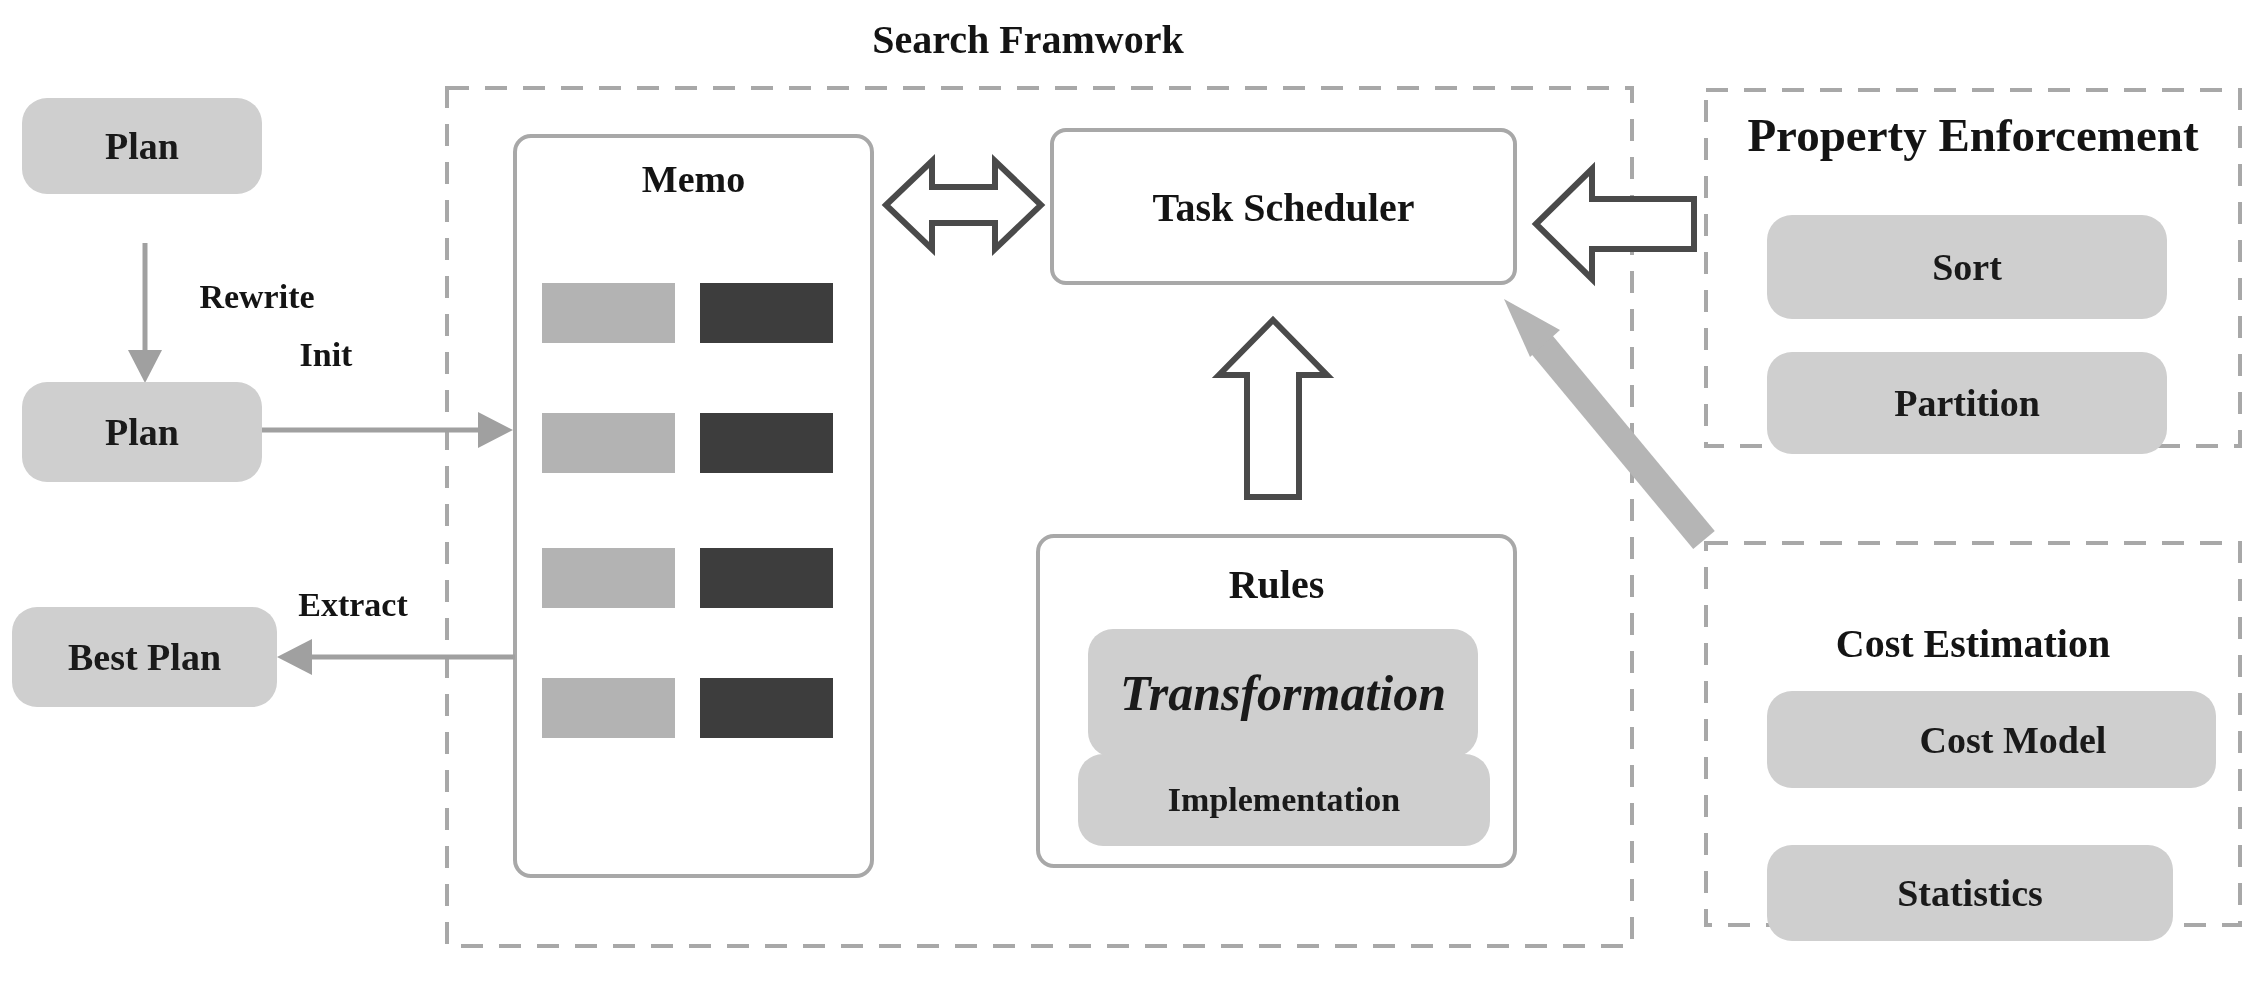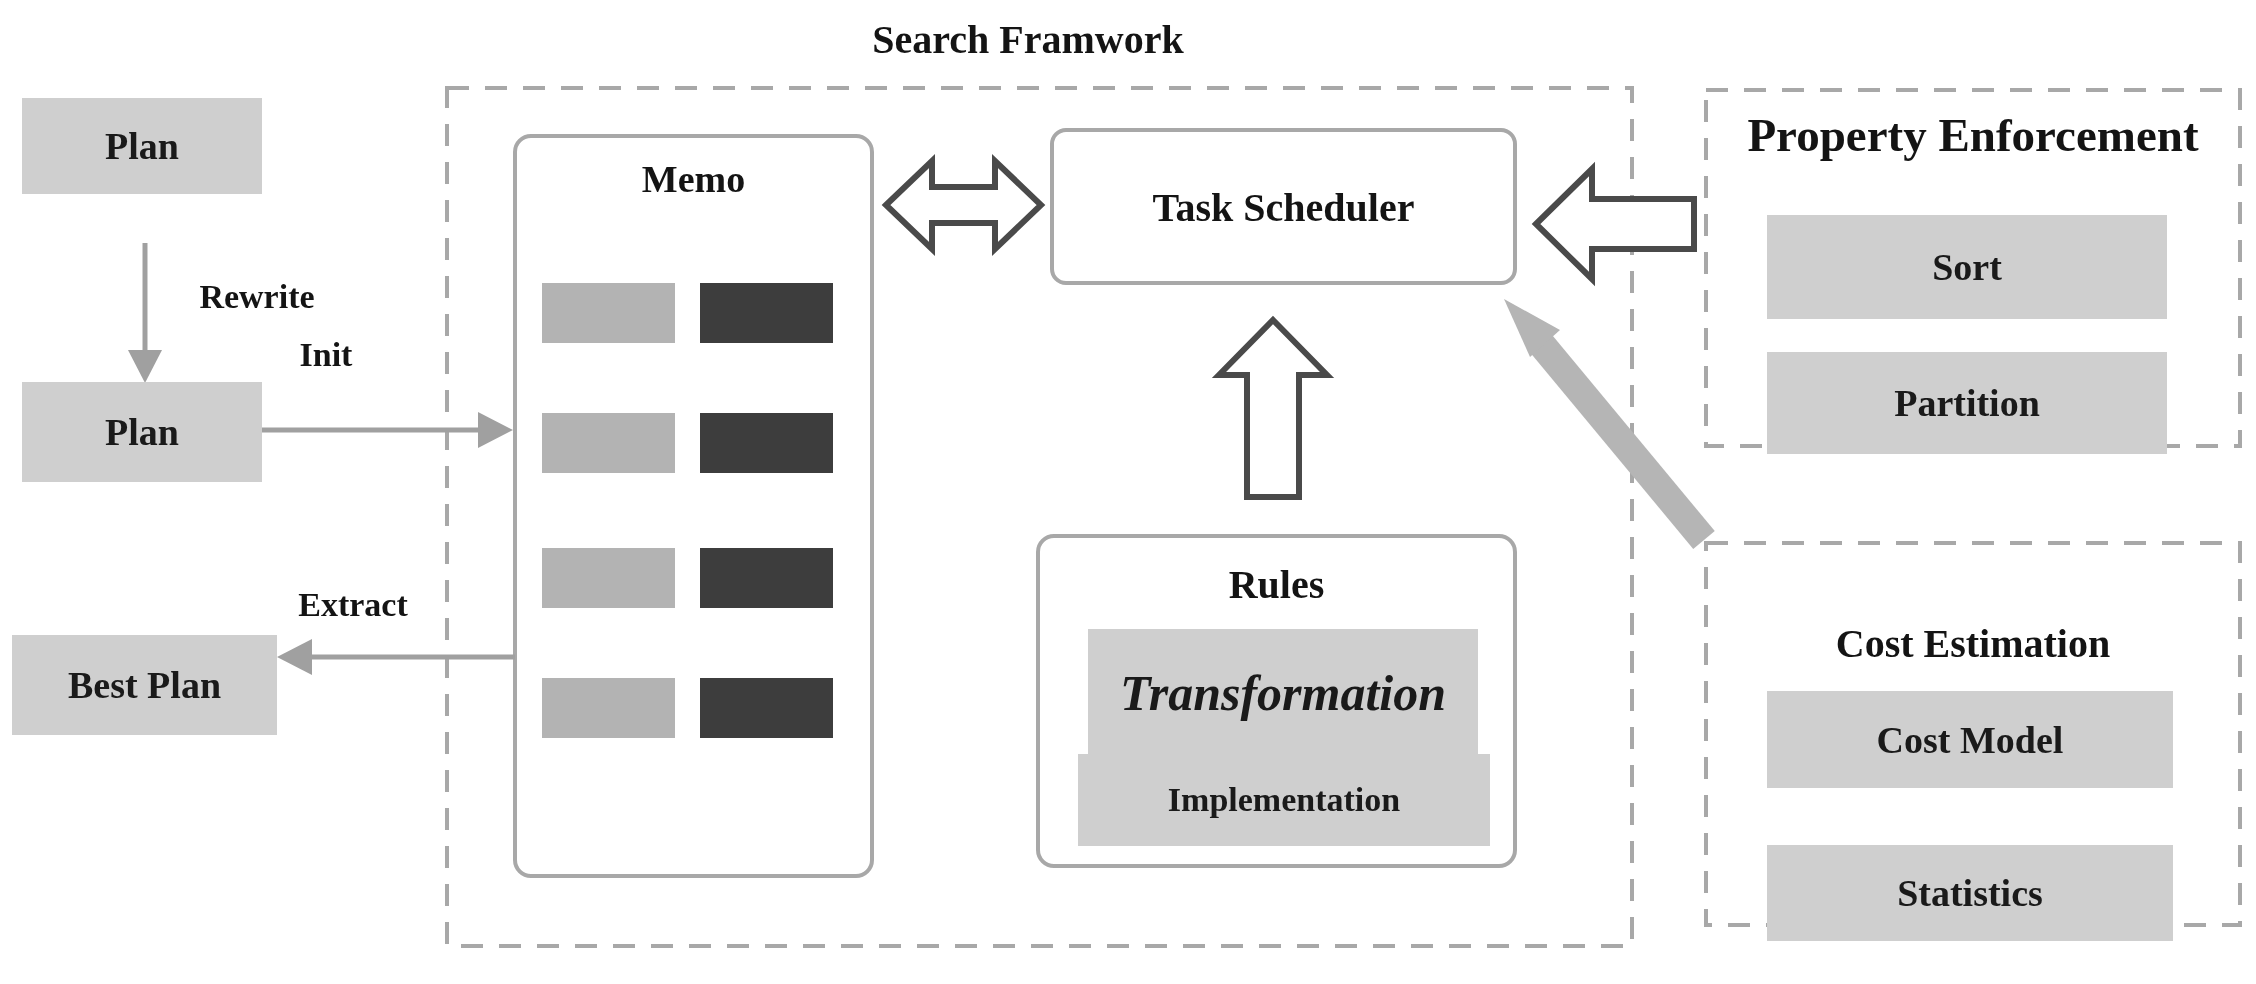--- a/index.html
+++ b/index.html
@@ -24,20 +24,21 @@
   }
   .gray-box {
     position: absolute;
     background: #cfcfcf;
     display: flex;
     align-items: center;
     justify-content: center;
     font-weight: bold;
     color: #1a1a1a;
     white-space: nowrap;
+    border-radius: 25px;
   }
   .panel-title {
     position: absolute;
     font-weight: bold;
     color: #141414;
     white-space: nowrap;
     text-align: center;
     display: flex;
     align-items: center;
     justify-content: center;
@@ -106,21 +107,21 @@
   <div class="gray-box" style="left:22px; top:98px; width:240px; height:96px; font-size:38px;">Plan</div>
 
   <div class="edge-label" style="left:162px; top:277px; width:190px; height:40px; font-size:34px;">Rewrite</div>
 
   <div class="gray-box" style="left:22px; top:382px; width:240px; height:100px; font-size:38px;">Plan</div>
 
   <div class="edge-label" style="left:266px; top:335px; width:120px; height:40px; font-size:34px;">Init</div>
 
   <div class="edge-label" style="left:258px; top:585px; width:190px; height:40px; font-size:34px;">Extract</div>
 
-  <div class="gray-box" style="left:12px; top:635px; width:265px; height:100px; font-size:38px;">Best Plan</div>
+  <div class="gray-box" style="left:12px; top:607px; width:265px; height:100px; font-size:38px;">Best Plan</div>
 
   <div class="panel-title" style="left:515px; top:155px; width:357px; height:48px; font-size:38px;text-align:right;">Memo</div>
 
   <div>
     <div class="memo-cell-light" style="left:542px; top:283px; width:133px; height:60px;"></div>
     <div class="memo-cell-dark" style="left:700px; top:283px; width:133px; height:60px;"></div>
 
     <div class="memo-cell-light" style="left:542px; top:413px; width:133px; height:60px;"></div>
     <div class="memo-cell-dark" style="left:700px; top:413px; width:133px; height:60px;"></div>
 
@@ -140,17 +141,17 @@
   <div class="gray-box" style="left:1078px; top:754px; width:412px; height:92px; font-size:34px;">Implementation</div>
 
   <div class="panel-title" style="left:1706px; top:110px; width:534px; height:50px; font-size:47px;">Property Enforcement</div>
 
   <div class="gray-box" style="left:1767px; top:215px; width:400px; height:104px; font-size:38px;">Sort</div>
 
   <div class="gray-box" style="left:1767px; top:352px; width:400px; height:102px; font-size:38px;">Partition</div>
 
   <div class="panel-title" style="left:1706px; top:618px; width:534px; height:50px; font-size:40px;">Cost Estimation</div>
 
-  <div class="gray-box" style="left:1767px; top:691px; width:406px; height:97px; font-size:38px;">Cost Model</div>
+  <div class="gray-box" style="left:1767px; top:691px; width:406px; height:97px; font-size:38px;padding-left:43px;">Cost Model</div>
 
   <div class="gray-box" style="left:1767px; top:845px; width:406px; height:96px; font-size:38px;">Statistics</div>
 
 </div>
 
 </body></html>

